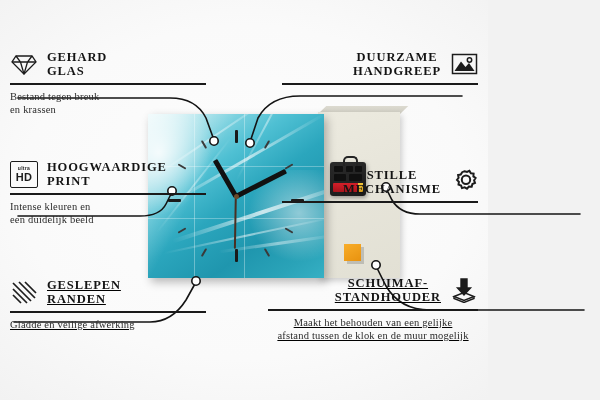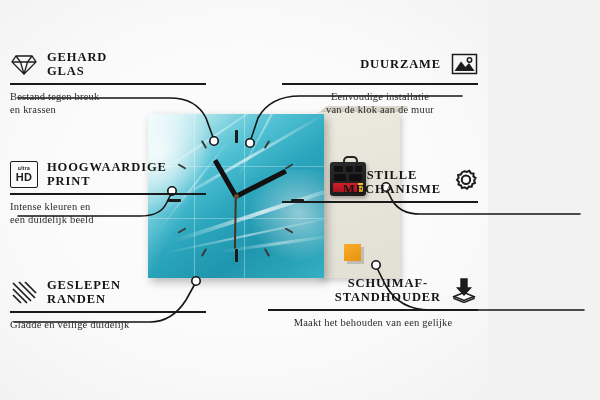--- a/index.html
+++ b/index.html
@@ -222,83 +222,80 @@
       <span class="ftitle">
         <span>HOOGWAARDIGE</span><br><span>PRINT</span>
       </span>
     </div>
     <div class="frule"></div>
     <div class="fdesc">
       <span>Intense kleuren en</span><br><span>een duidelijk beeld</span>
     </div>
   </div>
 
-  <div class="feat left" style="top:278px;">
+  <div class="feat left" style="top:278px;text-decoration:underline;">
     <div class="fhead">
       <span class="ficon">
         <svg width="26" height="24" viewBox="0 0 26 24" stroke="#1c1c1c" stroke-width="1.7" fill="none">
           <path d="M2 3 L20 21 M2 9 L16 23 M2 15 L10 23 M8 2 L24 18 M14 2 L25 13"></path>
         </svg>
       </span>
       <span class="ftitle">
         <span>GESLEPEN</span><br><span>RANDEN</span>
       </span>
     </div>
     <div class="frule"></div>
     <div class="fdesc">
-      <span>Gladde en veilige duidelijk</span>
+      <span>Gladde en veilige afwerking</span>
     </div>
   </div>
 
   <div class="feat right" style="top:50px;">
     <div class="fhead">
       <span class="ficon">
         <svg width="27" height="24" viewBox="0 0 27 24" stroke="#1c1c1c" stroke-width="1.5" fill="none">
           <rect x="1.5" y="2.5" width="24" height="19"></rect>
           <path d="M3.5 19 L10 9.5 L14.5 15 L18 11 L23.5 19 Z" fill="#1c1c1c" stroke="none"></path>
           <circle cx="18.5" cy="8" r="2.2"></circle>
         </svg>
       </span>
       <span class="ftitle">
-        <span>DUURZAME</span><br>
-      </span>
-    </div>
-    <div class="frule"></div>
-    <div class="fdesc">
-      <span>Eenvoudige installatie</span><br><span>van de klok aan de muur</span>
-    </div>
+        <span>DUURZAME</span><br><span>HANDGREEP</span>
+      </span>
+    </div>
+    <div class="frule"></div>
   </div>
 
   <div class="feat right" style="top:168px;">
     <div class="fhead">
       <span class="ficon">
         <svg width="27" height="26" viewBox="0 0 27 26" stroke="#1c1c1c" stroke-width="2" fill="none">
           <path d="M13.5 2.2 L16 3 L18.4 1.9 L19.9 4.3 L22.6 4.6 L22.4 7.4 L24.6 9 L23.1 11.3 L24 14 L21.4 15.1 L20.7 17.8 L17.9 17.6 L16 19.7 L13.6 18.4 L11 19.1 L10.1 16.6 L7.5 15.6 L7.9 12.9 L6 10.9 L7.6 8.8 L7.1 6.1 L9.7 5.5 L11.2 3.2 Z"></path>
           <circle cx="15" cy="10.7" r="4.2"></circle>
         </svg>
       </span>
       <span class="ftitle">
         <span>STILLE</span><br><span>MECHANISME</span>
       </span>
     </div>
     <div class="frule"></div>
   </div>
 
-  <div class="feat right" style="top:276px;width:210px;">
+  <div class="feat right" style="top:276px;width:210px;text-decoration:underline;">
     <div class="fhead">
       <span class="ficon">
         <svg width="26" height="26" viewBox="0 0 26 26" stroke="#1c1c1c" stroke-width="1.4" fill="none">
           <path d="M10 2 L16 2 L16 11 L19.5 11 L13 18 L6.5 11 L10 11 Z" fill="#1c1c1c"></path>
           <path d="M3 19.5 L13 15.5 L23 19.5 L13 23.5 Z"></path>
           <path d="M3 19.5 L3 21.5 L13 25.5 L23 21.5 L23 19.5"></path>
         </svg>
       </span>
       <span class="ftitle">
         <span>SCHUIMAF-</span><br><span>STANDHOUDER</span>
       </span>
     </div>
     <div class="frule"></div>
     <div class="fdesc">
-      <span>Maakt het behouden van een gelijke</span><br>
+      <span>Maakt het behouden van een gelijke</span><br><span>afstand tussen de klok en de muur mogelijk</span>
     </div>
   </div>
 
 </div>
 
 </body></html>

